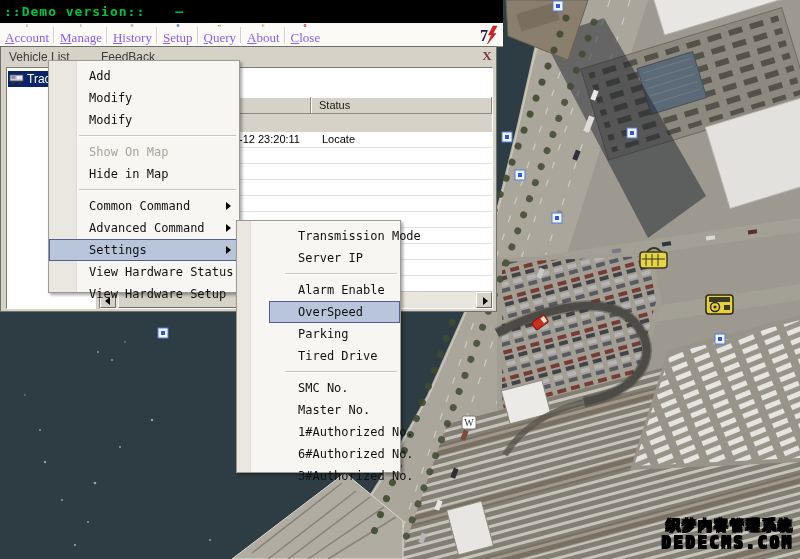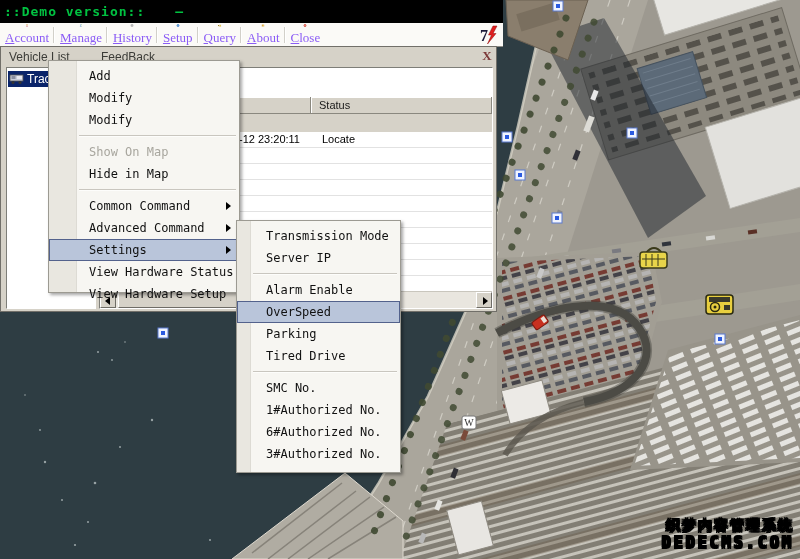--- a/index.html
+++ b/index.html
@@ -76,21 +76,21 @@
     border-color:#fff #6f6d66 #6f6d66 #fff;margin-left:2px;}
 
   
   .menu{position:absolute;background:#f7f6f2;border:1px solid #9c9a92;box-sizing:border-box;
     box-shadow:2px 2px 3px rgba(0,0,0,.35);z-index:20;
     font-family:"DejaVu Sans Mono",monospace;font-size:12px;color:#111;}
   .menu .gutter{position:absolute;left:0;top:0;bottom:0;background:#e9e7e0;
     border-right:1px solid #dddbd4;}
   .menu1{left:48px;top:60px;width:192px;height:233px;padding-top:4px;}
   .menu1 .gutter{width:27px;}
-  .menu2{left:236px;top:220px;width:165px;height:253px;padding-top:4px;z-index:21;}
+  .menu2{left:236px;top:220px;width:165px;height:253px;padding-top:4px;z-index:21;padding-left:32px;}
   .menu2 .gutter{width:13px;}
   .mitem{position:relative;height:22px;line-height:22px;padding-left:40px;white-space:nowrap;cursor:default;}
   .menu2 .mitem{padding-left:29px;}
   .mitem.disabled{color:#a8a69e;}
   .mitem.selected{background:#b9c5da;outline:1px solid #53628c;outline-offset:-1px;}
   .msep{height:1px;background:#c9c6bf;border-bottom:1px solid #fdfdfb;margin:4px 3px 4px 30px;}
   .menu2 .msep{margin-left:16px;}
   .subarrow{position:absolute;right:8px;top:7px;width:0;height:0;
     border-top:4px solid transparent;border-bottom:4px solid transparent;border-left:5px solid #000;}
 </style>
@@ -438,18 +438,19 @@
     <div class="gutter"></div>
     <div class="mitem">Transmission Mode</div>
     <div class="mitem">Server IP</div>
     <div class="msep"></div>
     <div class="mitem">Alarm Enable</div>
     <div class="mitem selected">OverSpeed</div>
     <div class="mitem">Parking</div>
     <div class="mitem">Tired Drive</div>
     <div class="msep"></div>
     <div class="mitem">SMC No.</div>
+    <div class="mitem">Master No.</div>
     <div class="mitem">1#Authorized No.</div>
     <div class="mitem">6#Authorized No.</div>
     <div class="mitem">3#Authorized No.</div>
   </div>
 
 </div>
 
 </body></html>

